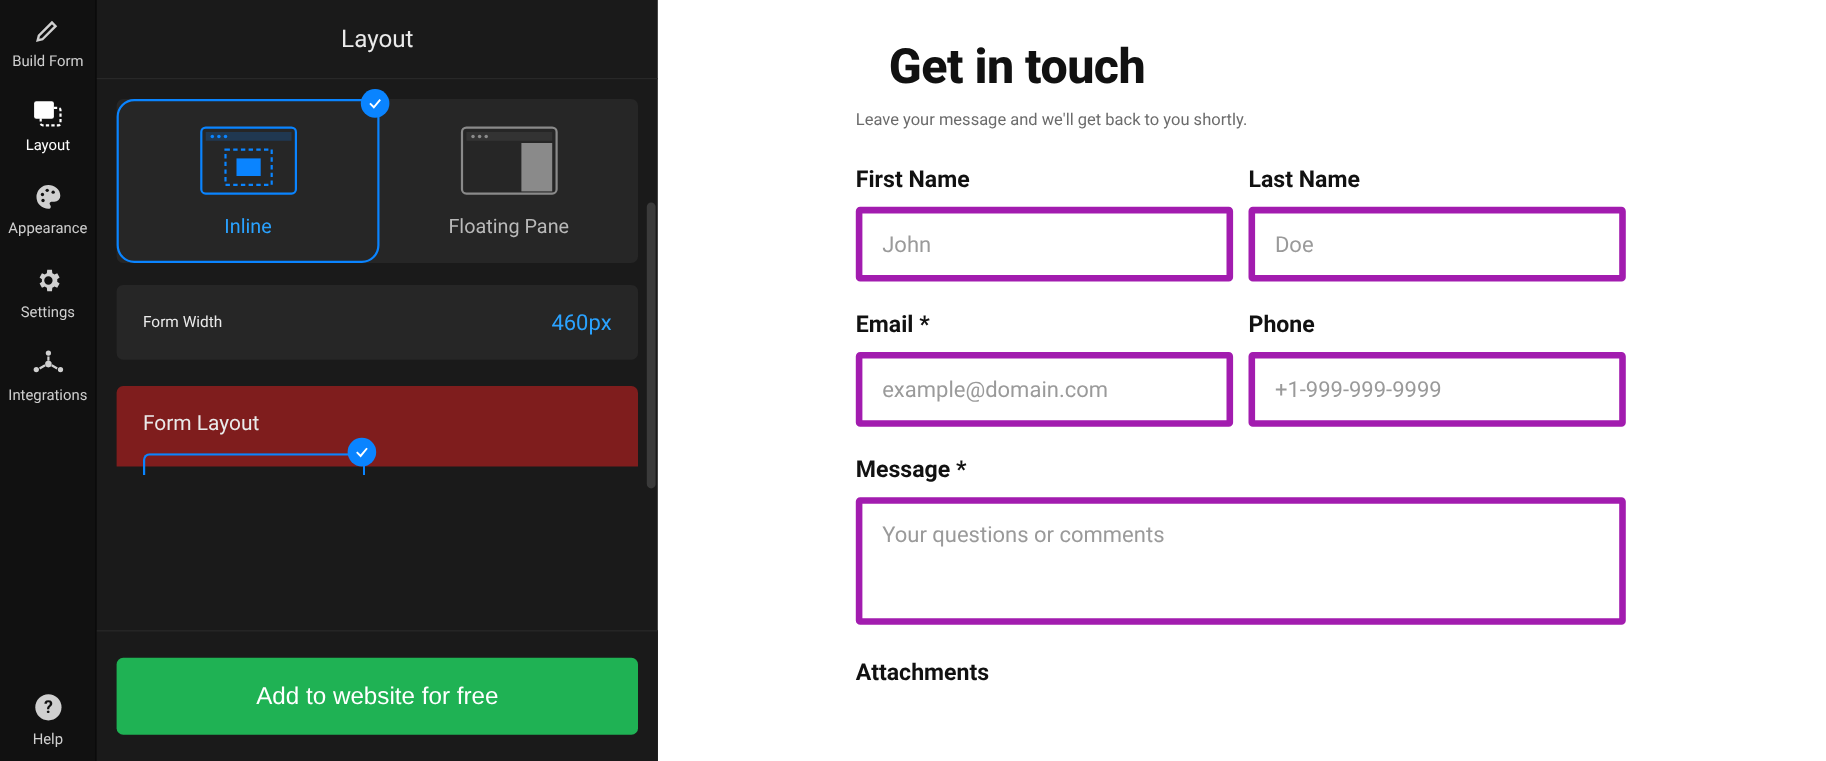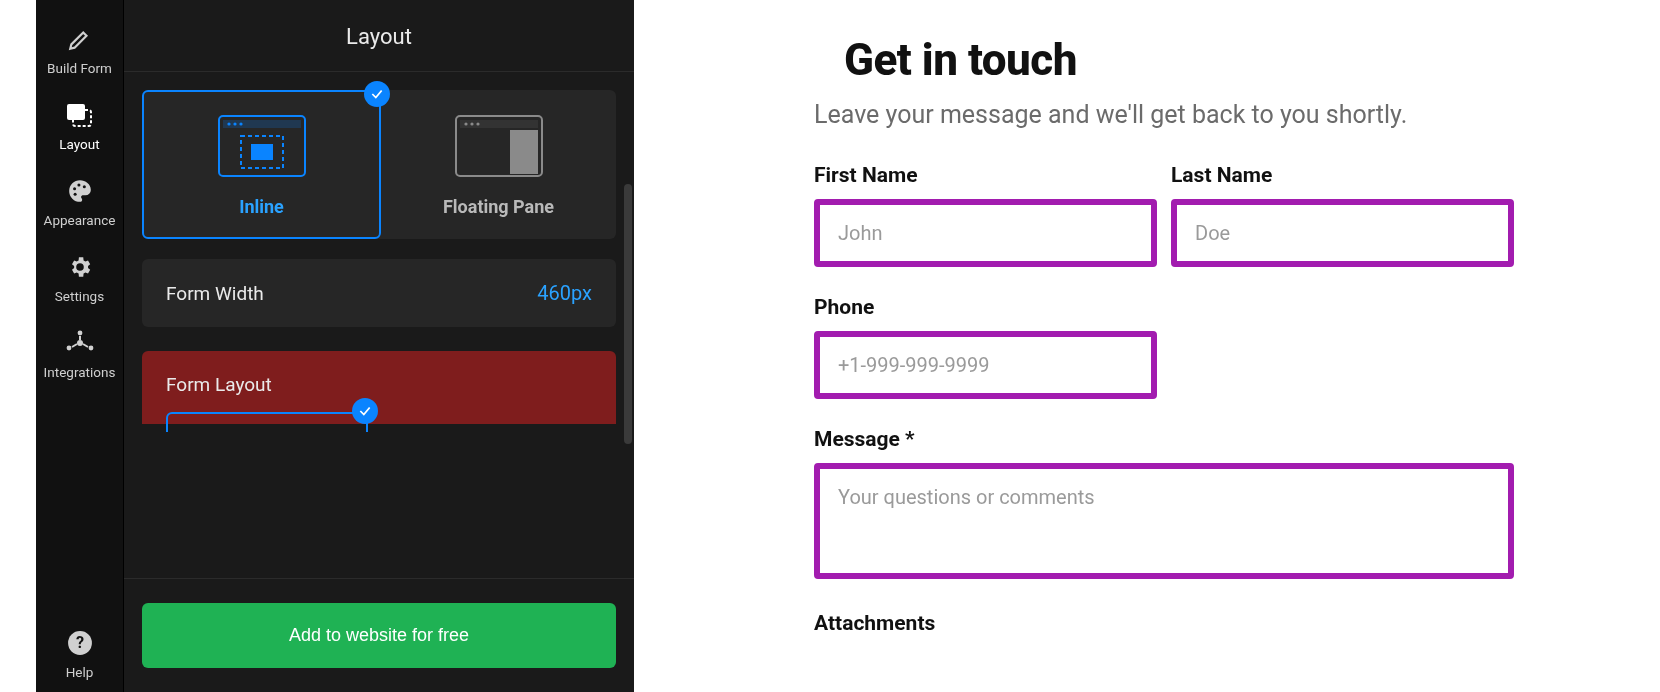--- a/index.html
+++ b/index.html
@@ -1,57 +1,57 @@
 <!DOCTYPE html>
 <html><head>
 <meta charset="utf-8">
 <style>
   * { box-sizing: border-box; margin: 0; padding: 0; }
   html, body { height: 100%; font-family: -apple-system, BlinkMacSystemFont, "Segoe UI", Roboto, Arial, sans-serif; }
   body { display: flex; width: 1660px; height: 692px; overflow: hidden; background: #fff; }
 
   
-  .rail { width: 88px; background: #111; display: flex; flex-direction: column; align-items: center; padding-top: 12px; color: #d0d0d0; border-right: 1px solid #000; margin-left: 36px; }
+  .rail { width: 88px; background: #111; display: flex; flex-direction: column; align-items: center; color: #d0d0d0; border-right: 1px solid #000; }
   .rail .spacer { flex: 1; }
   .rail-item { width: 100%; display: flex; flex-direction: column; align-items: center; justify-content: center; padding: 14px 0 12px; cursor: pointer; font-size: 13.5px; color: #cfcfcf; }
   .rail-item.active { color: #fff; }
   .rail-item .ic { width: 30px; height: 26px; margin-bottom: 8px; display:flex; align-items:center; justify-content:center; }
   .rail-item svg { display:block; }
 
   
   .panel { width: 510px; background: #1a1a1a; display: flex; flex-direction: column; position: relative; }
   .panel-header { color: #eaeaea; font-size: 22px; text-align: center; padding: 24px 0 22px; border-bottom: 1px solid #2b2b2b; }
   .panel-body { flex: 1; overflow: hidden; padding: 0 18px; position: relative; }
   .scroll-thumb { position: absolute; right: 2px; top: 112px; width: 8px; height: 260px; background: #3a3a3a; border-radius: 4px; }
   .card { background: #262626; border-radius: 6px; padding: 0; margin-top: 18px; }
   .tile-row { display: flex; gap: 0; }
-  .tile { flex: 1; padding: 22px 0 20px; display: flex; flex-direction: column; align-items: center; justify-content: center; position: relative; border-radius: 6px; cursor: pointer; font-weight: bold; }
+  .tile { flex: 1; padding: 22px 0 20px; display: flex; flex-direction: column; align-items: center; justify-content: center; position: relative; border-radius: 16px; cursor: pointer; }
   .tile.selected { border: 2px solid #0a84ff; }
   .tile .preview { width: 90px; height: 64px; border-radius: 4px; margin-bottom: 18px; position: relative; }
   .tile .cap { font-size: 18px; color: #b9b9b9; }
   .tile.selected .cap { color: #2aa2ff; }
   .check { position: absolute; top: -11px; right: -11px; width: 26px; height: 26px; border-radius: 50%; background: #0a84ff; display:flex; align-items:center; justify-content:center; }
   .check svg { stroke: #fff; }
 
   .row-card { background: #262626; border-radius: 6px; margin-top: 20px; padding: 22px 24px; display: flex; justify-content: space-between; align-items: center; cursor: pointer; }
-  .row-card .label { color: #eaeaea; font-size: 19px; text-align: center; }
+  .row-card .label { color: #eaeaea; font-size: 14px; text-align: center; }
   .row-card .value { color: #2aa2ff; font-size: 20px; }
 
   .section-title { background: #7f1d1d; border-radius: 6px 6px 0 0; margin-top: 24px; padding: 22px 24px 28px; color: #eaeaea; font-size: 19px; position: relative; }
   .partial-selected { position: absolute; left: 24px; right: 248px; bottom: -8px; height: 20px; border-top: 2px solid #0a84ff; border-left: 2px solid #0a84ff; border-right: 2px solid #0a84ff; border-radius: 6px 6px 0 0; }
   .partial-check { position: absolute; right: 238px; bottom: 0px; width: 26px; height: 26px; border-radius: 50%; background:#0a84ff; display:flex; align-items:center; justify-content:center; }
 
   .panel-footer { border-top: 1px solid #2b2b2b; padding: 24px 18px; background: #1a1a1a; }
-  .cta { width: 100%; background: #1fb254; color: #fff; border: none; border-radius: 6px; font-size: 18px; padding: 22px 0; cursor: pointer; }
+  .cta { width: 100%; background: #1fb254; color: #fff; border: none; border-radius: 6px; font-size: 22px; padding: 22px 0; cursor: pointer; }
 
   
   .preview-pane { flex: 1; background: #fff; padding: 34px 0 0 180px; overflow: hidden; }
   .form-wrap { width: 700px; }
   .form-title { font-size: 44px; font-weight: 800; color: #111; margin-bottom: 14px; letter-spacing: -0.5px; margin-left: 30px;}
-  .form-sub { font-size: 25px; color: #6b6b6b; margin-bottom: 34px; }
+  .form-sub { font-size: 15px; color: #6b6b6b; margin-bottom: 34px; }
   .grid2 { display: grid; grid-template-columns: 1fr 1fr; gap: 28px 14px; }
   .field label { display:block; font-size: 21px; font-weight: 700; color: #111; margin-bottom: 12px; }
   .field input, .field textarea { width: 100%; border: 6px solid #a21caf; border-radius: 4px; padding: 16px 18px; font-size: 20px; color: #333; outline: none; font-family: inherit;}
   .field input::placeholder, .field textarea::placeholder { color: #9a9a9a; }
   .full { grid-column: 1 / -1; }
   .field textarea { height: 116px; resize: none; }
   .attach-label { font-size: 21px; font-weight: 700; color:#111; margin-top: 28px; }
 </style>
 </head>
 <body>
@@ -187,20 +187,24 @@
     <div class="grid2">
       <div class="field">
         <label>First Name</label>
         <input type="text" placeholder="John" style="">
       </div>
       <div class="field">
         <label>Last Name</label>
         <input type="text" placeholder="Doe" style="">
       </div>
       <div class="field">
+        <label>Email *</label>
+        <input type="text" placeholder="example@domain.com" style="">
+      </div>
+      <div class="field">
         <label>Phone</label>
         <input type="text" placeholder="+1-999-999-9999" style="">
       </div>
       <div class="field full">
         <label>Message *</label>
         <textarea placeholder="Your questions or comments" style=""></textarea>
       </div>
     </div>
     <div class="attach-label">Attachments</div>
   </div>

